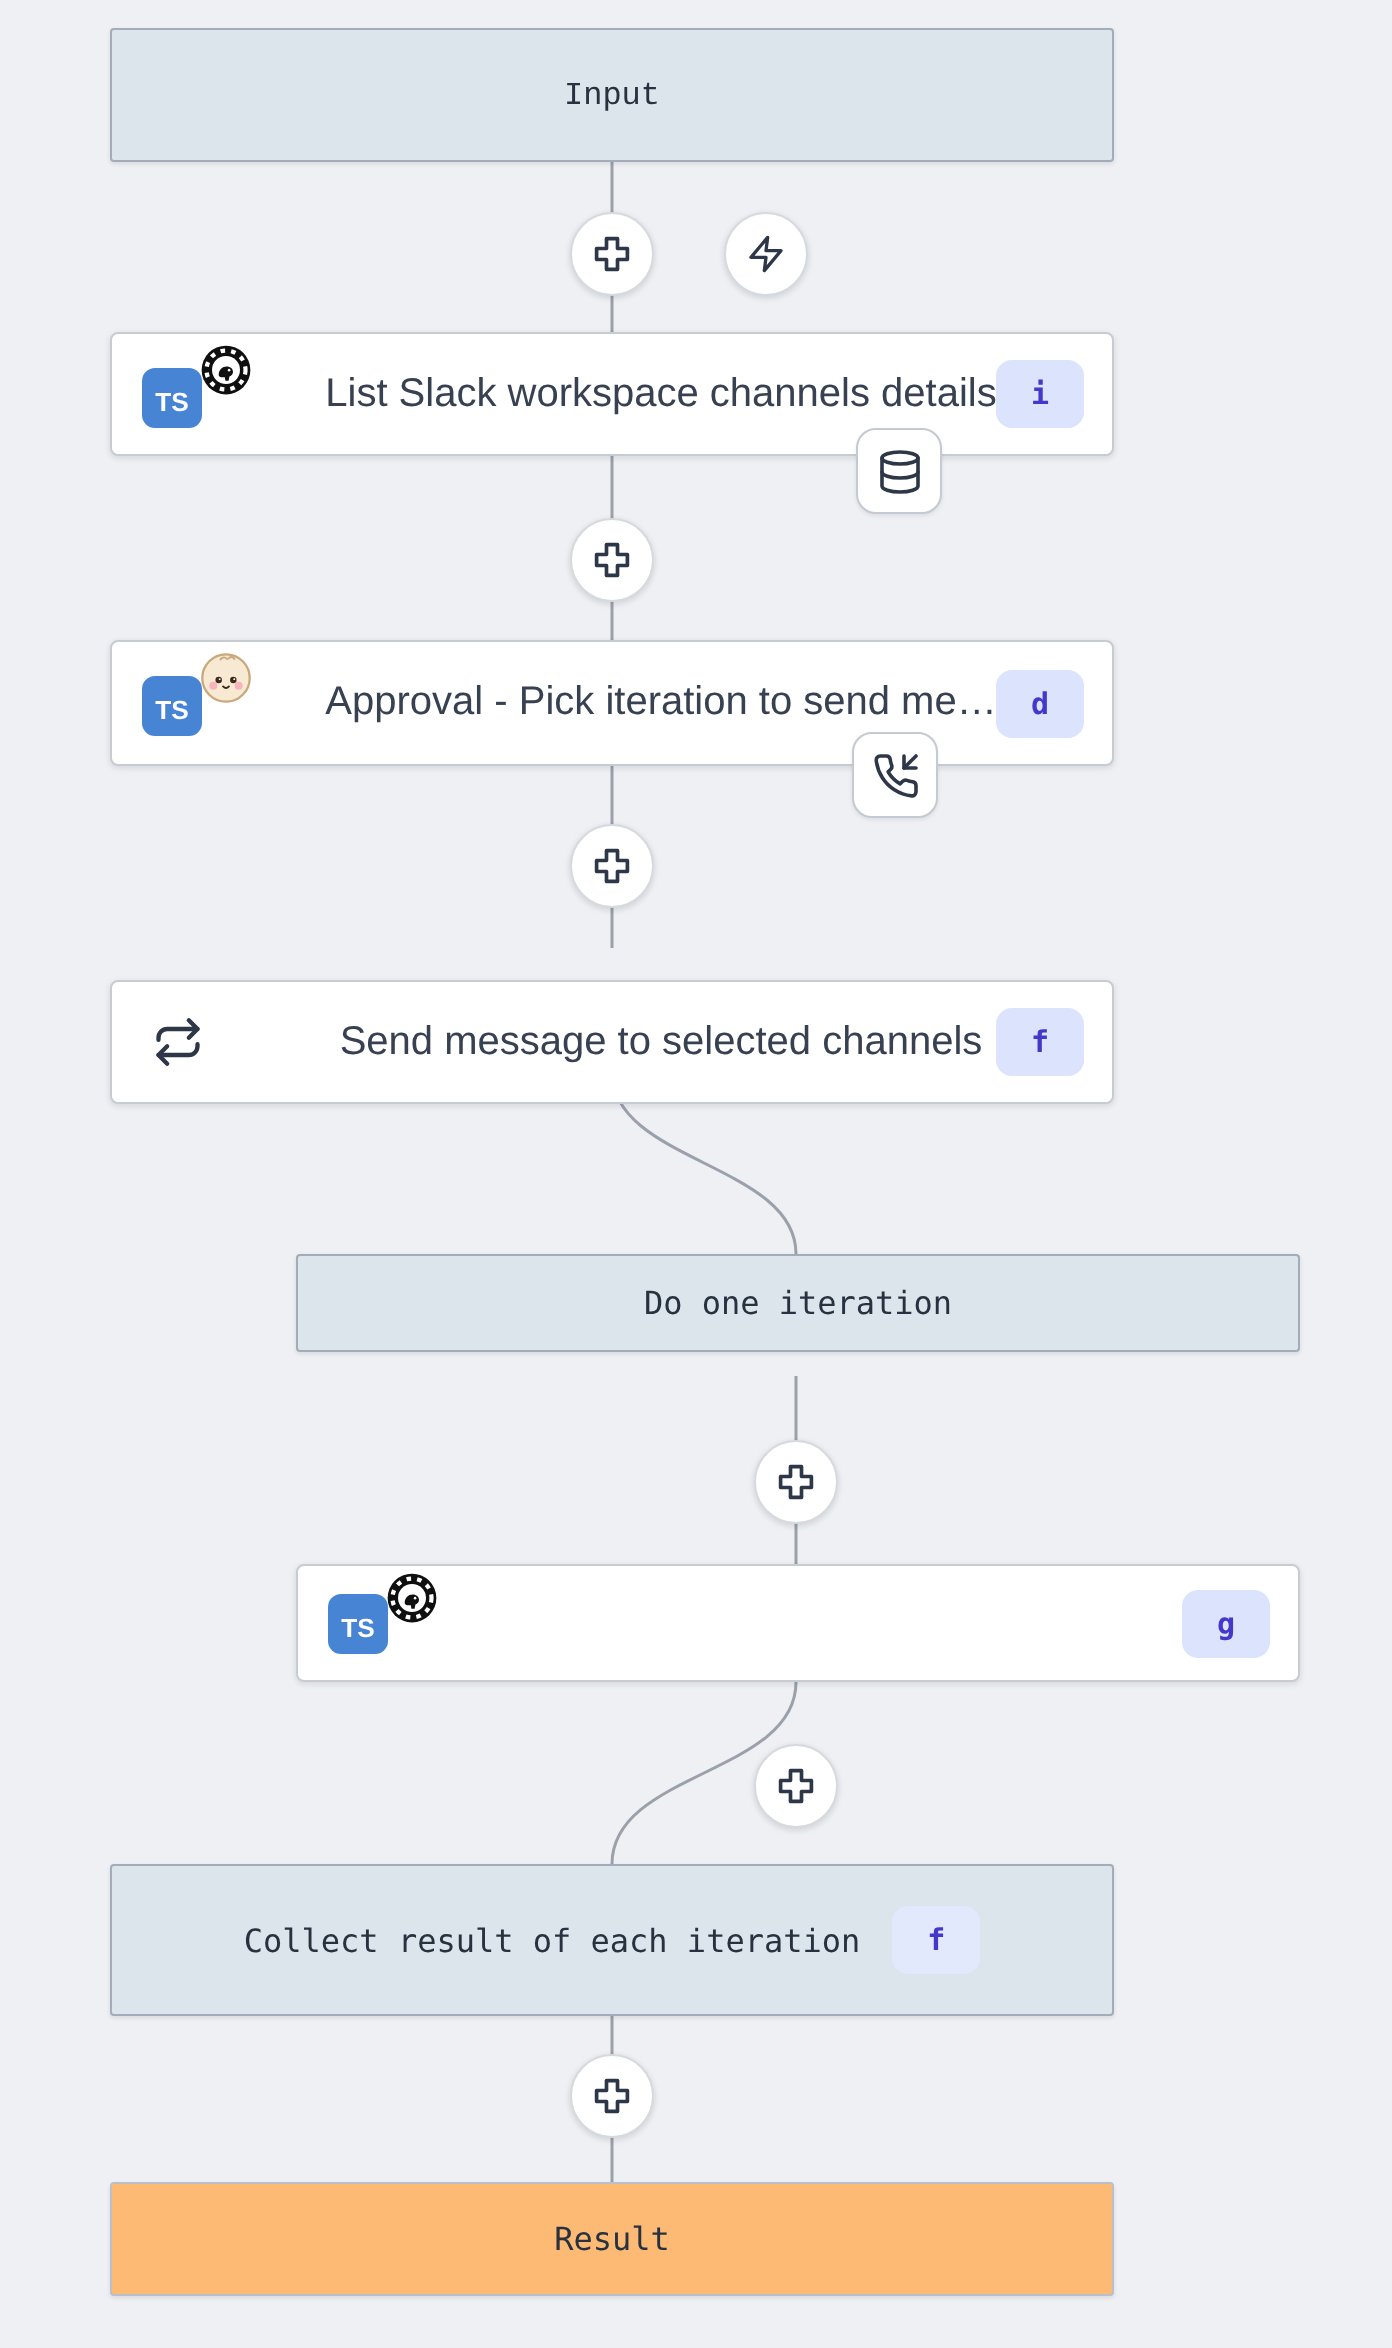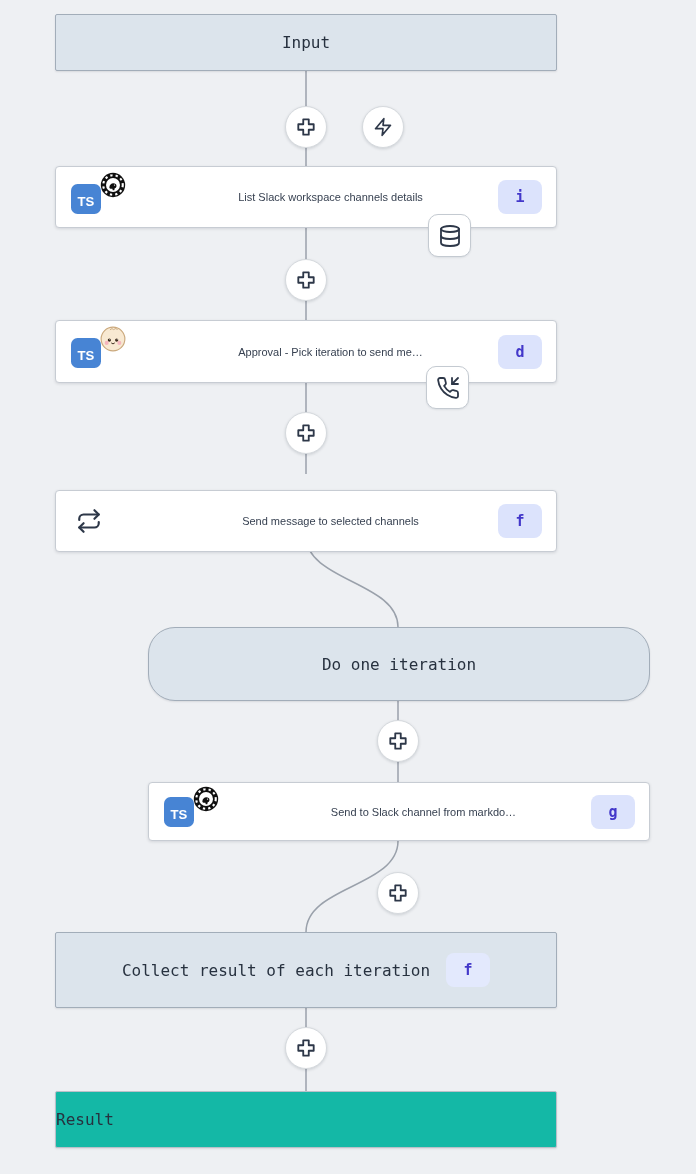--- a/index.html
+++ b/index.html
@@ -21,42 +21,42 @@
     border-radius:2px;
     display:flex;align-items:center;justify-content:center;
     font-family:"DejaVu Sans Mono", monospace;
     font-size:16px;color:#27313f;
     box-shadow:0 1px 2px rgba(16,24,40,.10);
     z-index:2;
   }
   .plain-box{
     position:absolute;
     box-sizing:border-box;
-    background:#14b8a6;
+    background:#fdba74;
     border:1px solid #b9c0c9;
     border-radius:2px;
-    display:flex;align-items:center;
+    display:flex;align-items:center;justify-content:center;
     font-family:"DejaVu Sans Mono", monospace;
     font-size:16px;color:#27313f;
     box-shadow:0 1px 2px rgba(16,24,40,.10);
     z-index:2;
   }
   .module{
     position:absolute;
     box-sizing:border-box;
     background:#ffffff;
     border:1px solid #c7ccd3;
     border-radius:4px;
     display:flex;align-items:center;justify-content:center;
     box-shadow:0 1px 3px rgba(16,24,40,.12);
     z-index:2;
     padding-left:45px;
   }
   .module .title{
-    font-size:11px;color:#374151;
+    font-size:20px;color:#374151;
     white-space:nowrap;
     padding:0 52px 0 56px;
     overflow:hidden;text-overflow:ellipsis;
   }
   .badge{
     position:absolute;right:14px;top:50%;transform:translateY(-50%);
     width:44px;height:34px;border-radius:8px;
     background:#dce3fc;color:#4338ca;
     font-family:"DejaVu Sans Mono", monospace;
     font-weight:bold;font-size:15px;
@@ -99,21 +99,21 @@
       <path d="M306 71 V166"></path>
       <path d="M306 228 V320"></path>
       <path d="M306 383 V474"></path>
       <path d="M306 536 C306 581 398 582 398 627"></path>
       <path d="M398 688 V782"></path>
       <path d="M398 841 C398 887 306 886 306 932"></path>
       <path d="M306 996 V1091"></path>
     </g>
   </svg>
 
-  <div class="header-box" style="left:55px;top:14px;width:502px;height:57px;">
+  <div class="header-box" style="left:55px;top:14px;width:502px;height:67px;font-family:Liberation Mono, monospace;">
     <span>Input</span>
   </div>
 
   <div class="round-btn" style="left:285px;top:106px;">
     <span>
       <svg width="22" height="22" viewBox="0 0 24 24">
         <path d="M9 3.6 H15 V9 H20.4 V15 H15 V20.4 H9 V15 H3.6 V9 H9 Z" fill="#ffffff" stroke="#2d3748" stroke-width="2" stroke-linejoin="round"></path>
       </svg>
     </span>
   </div>
@@ -213,21 +213,21 @@
         <path d="m17 2 4 4-4 4"></path>
         <path d="M3 11v-1a4 4 0 0 1 4-4h14"></path>
         <path d="m7 22-4-4 4-4"></path>
         <path d="M21 13v1a4 4 0 0 1-4 4H3"></path>
       </svg>
     </span>
     <span class="title">Send message to selected channels</span>
     <span class="badge">f</span>
   </div>
 
-  <div class="header-box" style="left:148px;top:627px;width:502px;height:74px;border-radius:27px;">
+  <div class="header-box" style="left:148px;top:627px;width:502px;height:49px;">
     <span>Do one iteration</span>
   </div>
 
   <div class="round-btn" style="left:377px;top:720px;">
     <span>
       <svg width="22" height="22" viewBox="0 0 24 24">
         <path d="M9 3.6 H15 V9 H20.4 V15 H15 V20.4 H9 V15 H3.6 V9 H9 Z" fill="#ffffff" stroke="#2d3748" stroke-width="2" stroke-linejoin="round"></path>
       </svg>
     </span>
   </div>
@@ -243,21 +243,20 @@
       <span class="runtime-logo" style="top:3px;">
         <svg width="26" height="26" viewBox="0 0 32 32">
           <circle cx="16" cy="16" r="15" fill="#0f0f0f"></circle>
           <circle cx="16" cy="16" r="12" fill="none" stroke="#ffffff" stroke-width="2.6" stroke-dasharray="2.8 3.8"></circle>
           <circle cx="16" cy="16" r="8.6" fill="#ffffff"></circle>
           <path d="M11.5 19c0-3.2 2.3-5.2 5-5.2 2.2 0 3.8 1.4 3.8 3.3 0 1.5-.9 2.5-2.2 2.9l-.5 2.6h-2l-.3-2.1h-1.3c-1.4 0-2.5-.6-2.5-1.5z" fill="#101010"></path>
           <circle cx="17.9" cy="16.1" r="0.8" fill="#ffffff"></circle>
         </svg>
       </span>
     </div>
-    <span class="title">Send to Slack channel from markdo…</span>
     <span class="badge">g</span>
   </div>
 
   <div class="round-btn" style="left:377px;top:872px;">
     <span>
       <svg width="22" height="22" viewBox="0 0 24 24">
         <path d="M9 3.6 H15 V9 H20.4 V15 H15 V20.4 H9 V15 H3.6 V9 H9 Z" fill="#ffffff" stroke="#2d3748" stroke-width="2" stroke-linejoin="round"></path>
       </svg>
     </span>
   </div>

